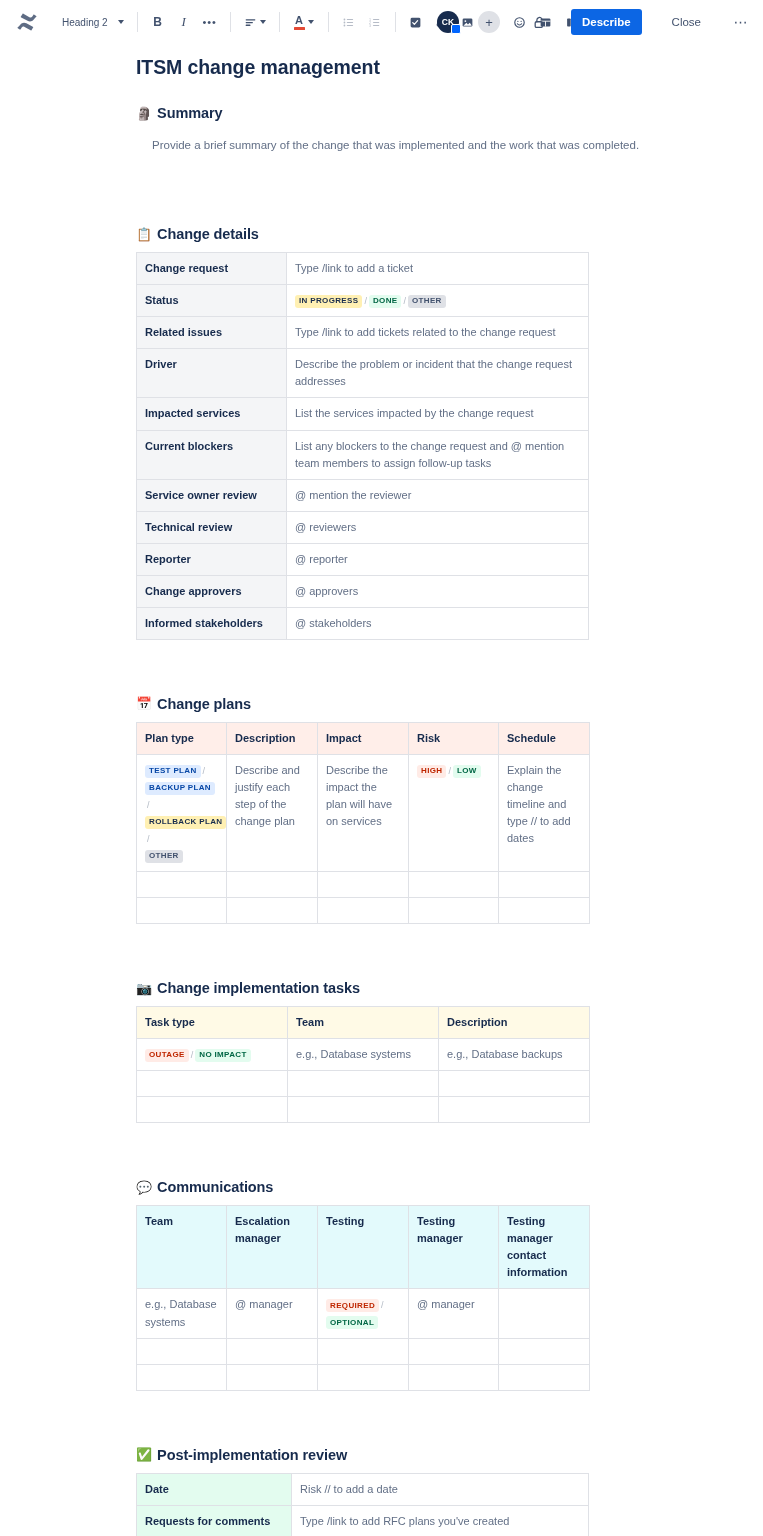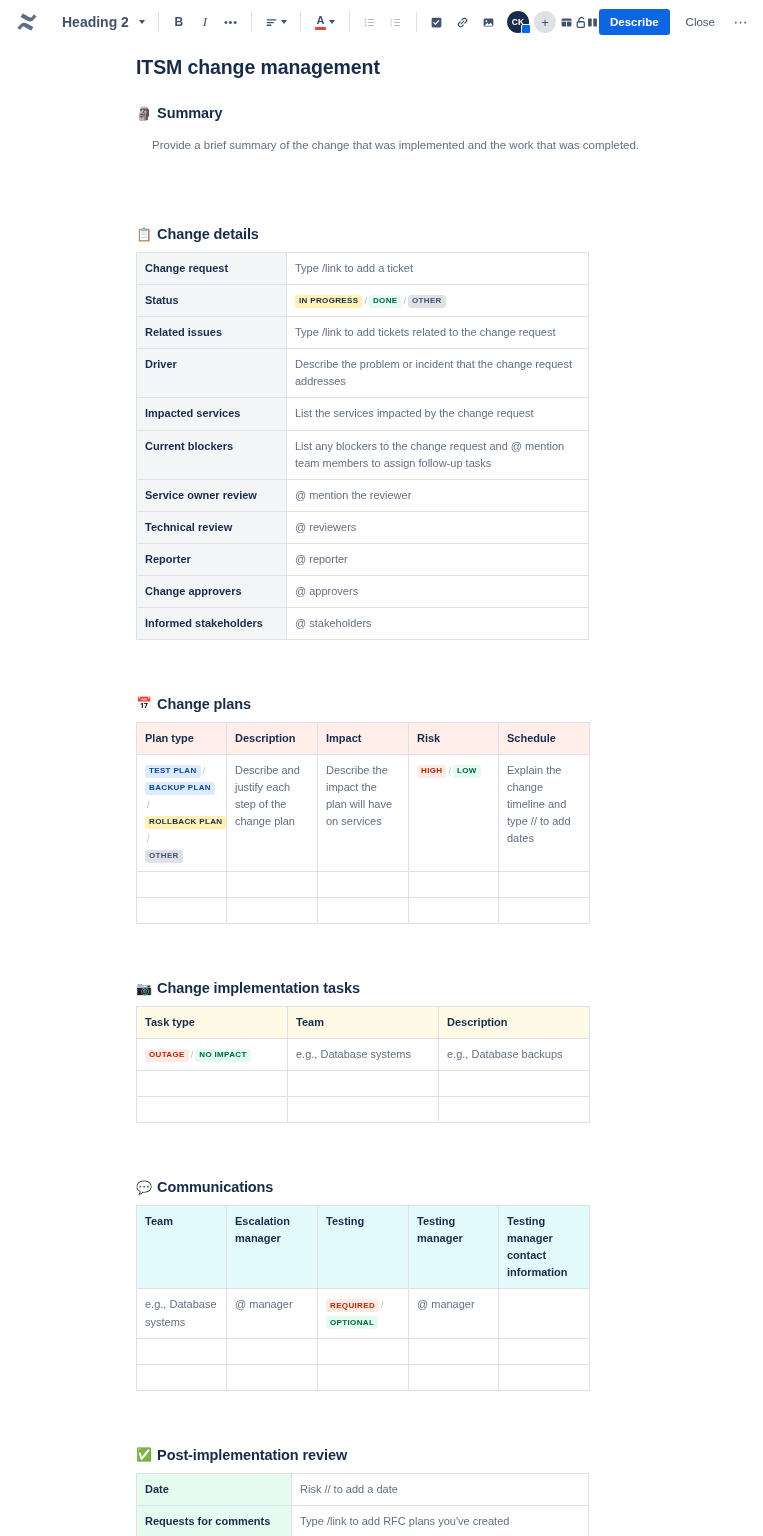--- a/index.html
+++ b/index.html
@@ -30,21 +30,21 @@
   .tb-logo svg { display:block; }
 
   .tb-select {
     display: flex; align-items: center;
     height: 28px;
     padding: 0 6px 0 8px;
     border-radius: 3px;
     cursor: pointer;
     gap: 10px;
   }
-  .tb-select-label { font-size: 14px; color: #42526e; font-weight: bold; }
+  .tb-select-label { font-size: 10px; color: #42526e; }
   .chev { width: 0; height: 0; border-left: 3.5px solid transparent; border-right: 3.5px solid transparent; border-top: 4px solid #42526e; }
 
   .tb-sep { width: 1px; height: 20px; background: #dfe1e6; margin: 0 7px; }
 
   .tb-btn {
     width: 26px; height: 26px;
     display: flex; align-items: center; justify-content: center;
     border-radius: 3px;
     cursor: pointer;
     color: #42526e;
@@ -52,21 +52,21 @@
   }
   .tb-btn.wide { width: 34px; gap: 3px; }
   .tb-btn svg { display: block; }
   .tb-btn.disabled { opacity: .38; }
 
   .tb-right {
     position: absolute;
     right: 10px;
     top: 0; bottom: 0;
     display: flex; align-items: center;
-    gap: 2px;
+    gap: 16px;
   }
   .avatar {
     width: 22px; height: 22px; border-radius: 50%;
     background: #172b4d; color: #fff;
     font-size: 8.5px; font-weight: bold;
     display: flex; align-items: center; justify-content: center;
     position: relative;
     letter-spacing: .2px;
   }
   .avatar::after{

